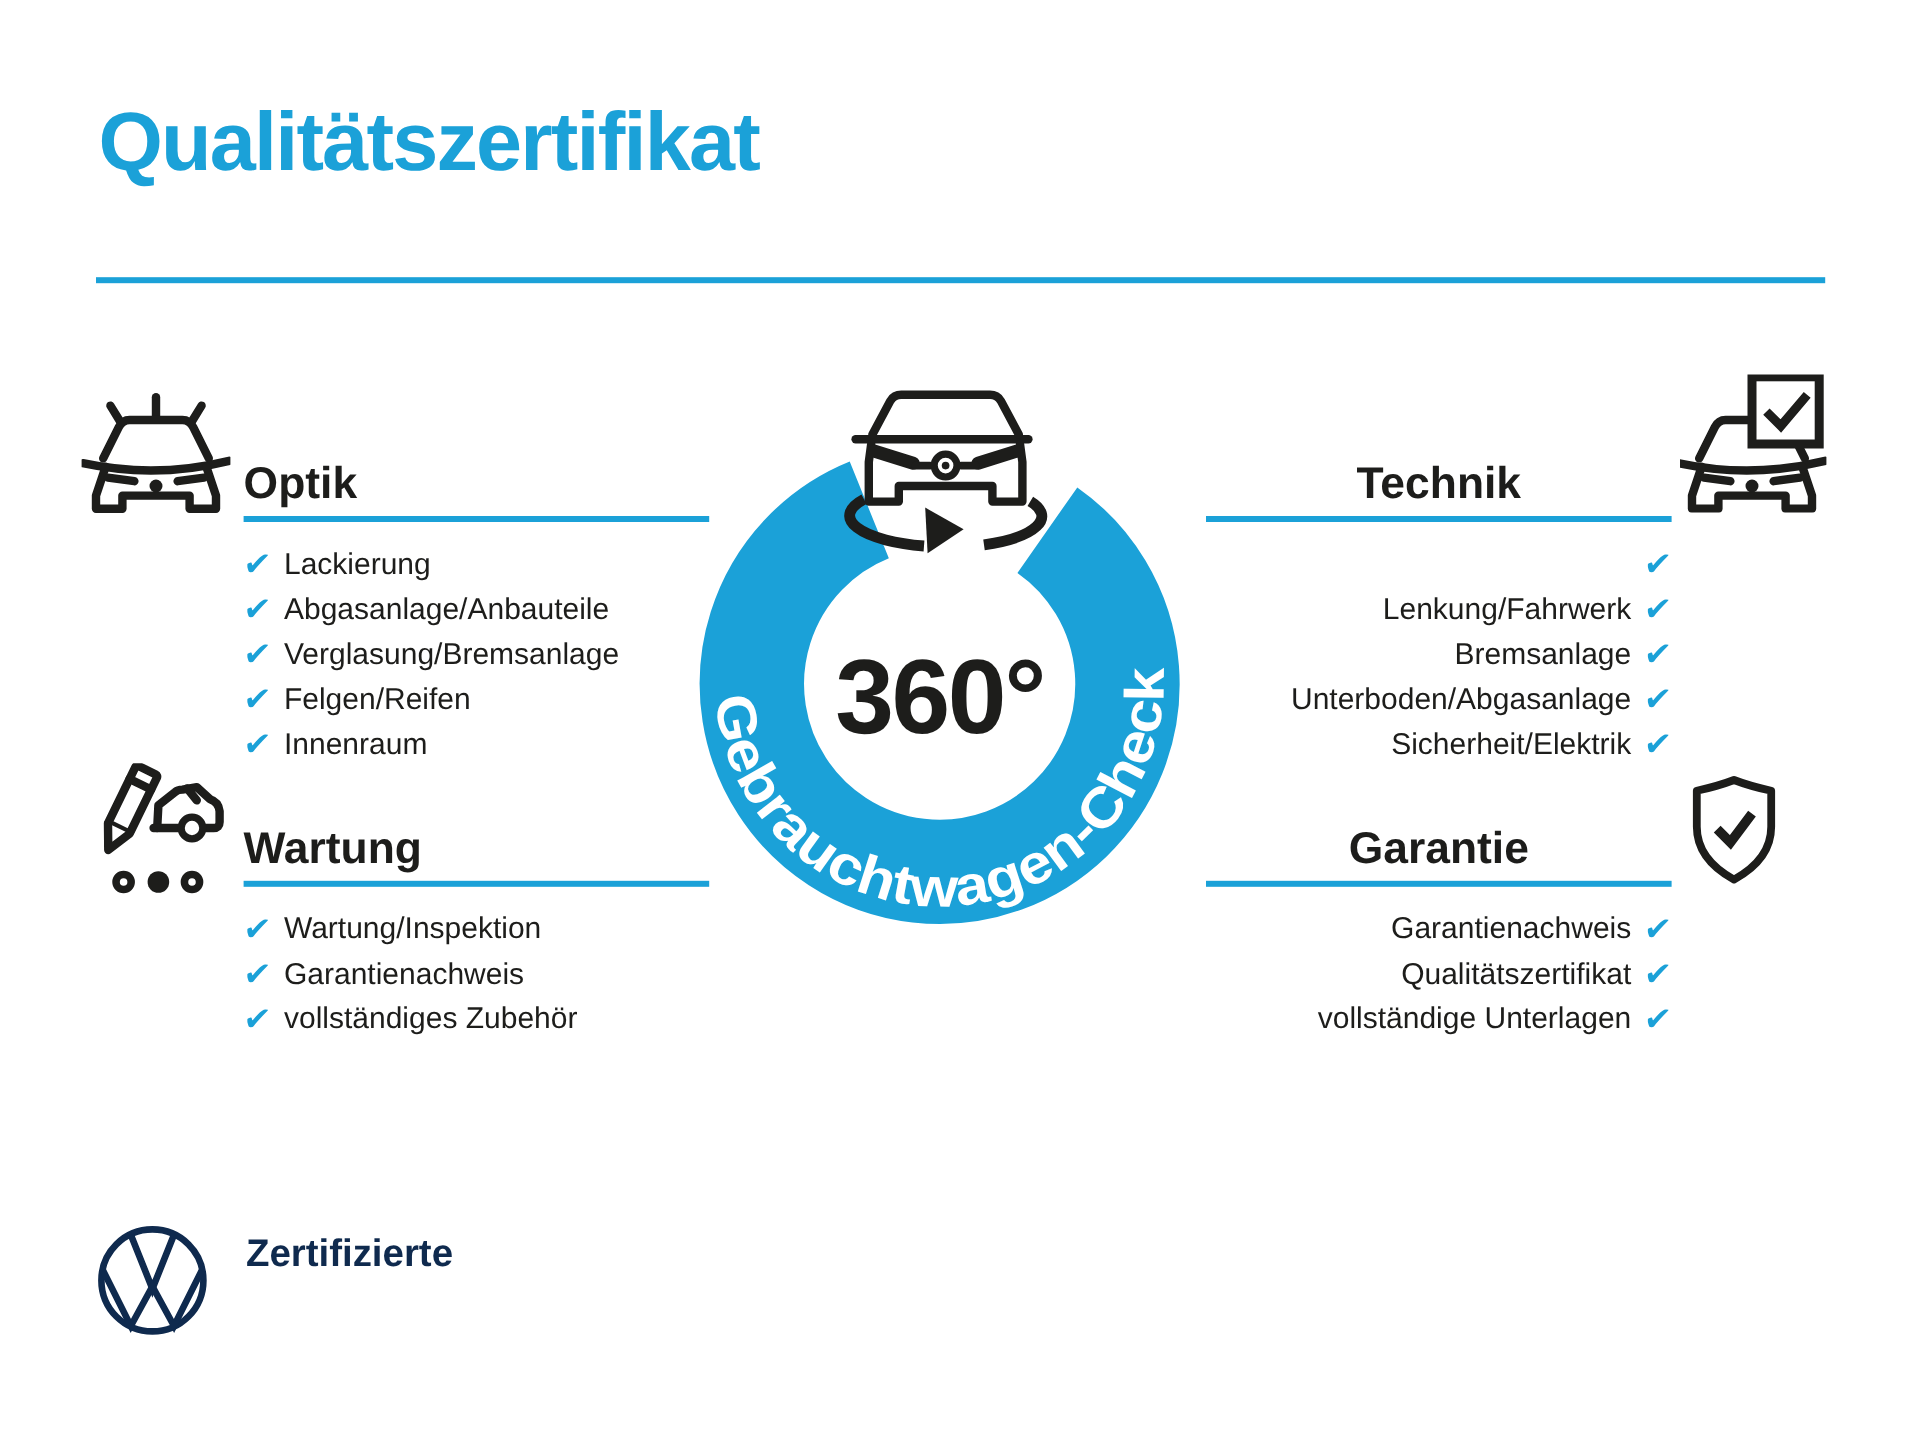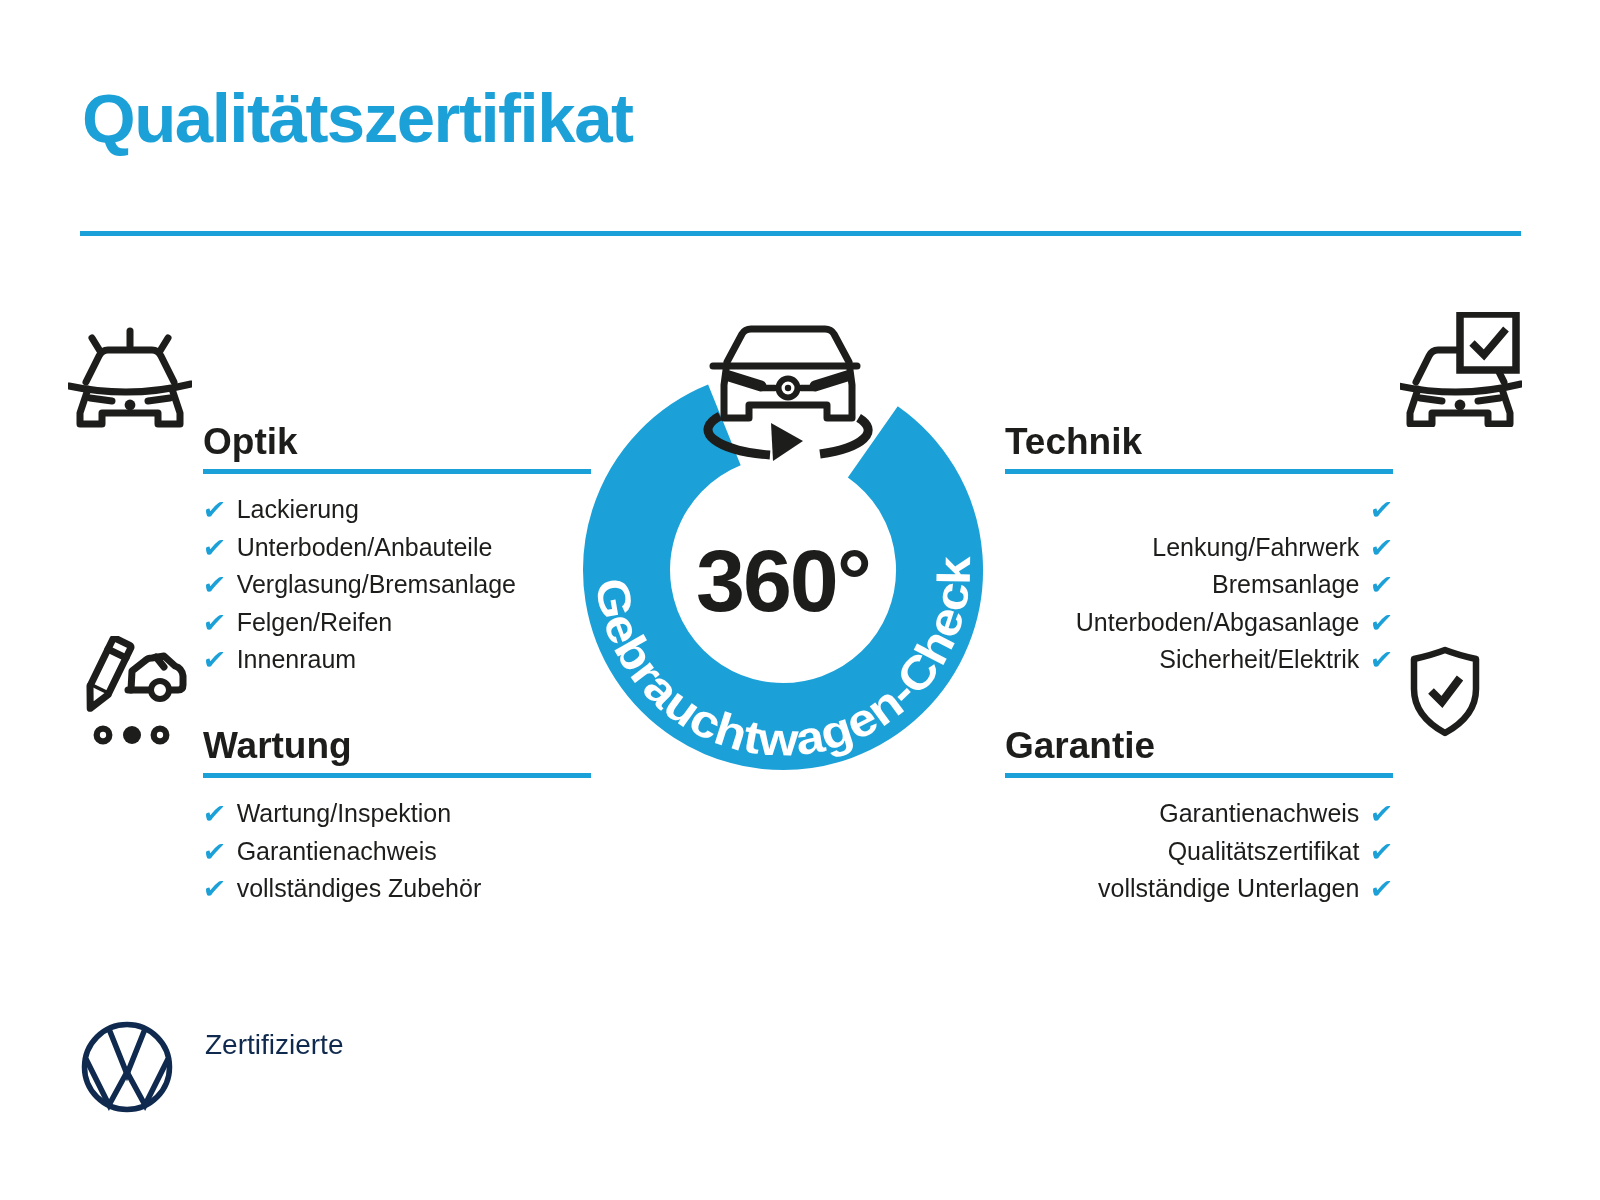--- a/index.html
+++ b/index.html
@@ -6,33 +6,33 @@
   .stage{
     position:relative;width:1600px;height:1200px;background:#ffffff;
     font-family:"Liberation Sans",sans-serif;color:#1d1d1b;overflow:hidden;
   }
   .abs{position:absolute;}
   .page-title{
     left:82px;top:84px;font-size:69px;font-weight:700;color:#1ba1d8;
     letter-spacing:-1.5px;line-height:1;white-space:nowrap;
   }
   .top-rule{left:80px;top:231px;width:1441px;height:5px;background:#1ba1d8;}
-  .section{width:388px;margin-top:39px;}
+  .section{width:388px;}
   .sec-head{font-size:37px;font-weight:700;line-height:1;color:#1d1d1b;margin:0;}
   .sec-rule{height:5px;background:#1ba1d8;margin-top:9px;}
   .sec-list{list-style:none;margin:17px 0 0 0;padding:0;font-size:25px;color:#1d1d1b;}
   .sec-list li{display:flex;align-items:center;gap:11px;height:37.5px;white-space:nowrap;}
-  .section.right .sec-head{text-align:left;}
+  .section.right .sec-head{text-align:center;}
   .section.right .sec-list li{flex-direction:row-reverse;}
   .check{
     color:#1ba1d8;font-size:27px;font-weight:700;line-height:1;
     font-family:"DejaVu Sans","Liberation Sans",sans-serif;
     transform:skewX(-6deg);flex:0 0 auto;
   }
-  .brand-text{left:205px;top:1026px;font-size:28px;font-weight:400;color:#0f2a4e;line-height:37.5px;}
+  .brand-text{left:205px;top:1026px;font-size:32px;font-weight:700;color:#0f2a4e;line-height:37.5px;}
   svg{display:block;}
   .ink{stroke:#1d1d1b;fill:none;stroke-width:7;stroke-linecap:round;stroke-linejoin:round;}
 </style>
 </head>
 <body>
 
 <div class="stage">
 
   <div class="abs page-title">Qualitätszertifikat</div>
   <div class="abs top-rule"></div>
@@ -91,21 +91,21 @@
   <div class="abs section left" style="left:203px;top:384px">
     <h2 class="sec-head">Optik</h2>
     <div class="sec-rule"></div>
     <ul class="sec-list">
         <li>
           <span class="check">✔</span>
           <span>Lackierung</span>
         </li>
         <li>
           <span class="check">✔</span>
-          <span>Unterboden/Anbauteile</span>
+          <span>Abgasanlage/Anbauteile</span>
         </li>
         <li>
           <span class="check">✔</span>
           <span>Verglasung/Bremsanlage</span>
         </li>
         <li>
           <span class="check">✔</span>
           <span>Felgen/Reifen</span>
         </li>
         <li>

